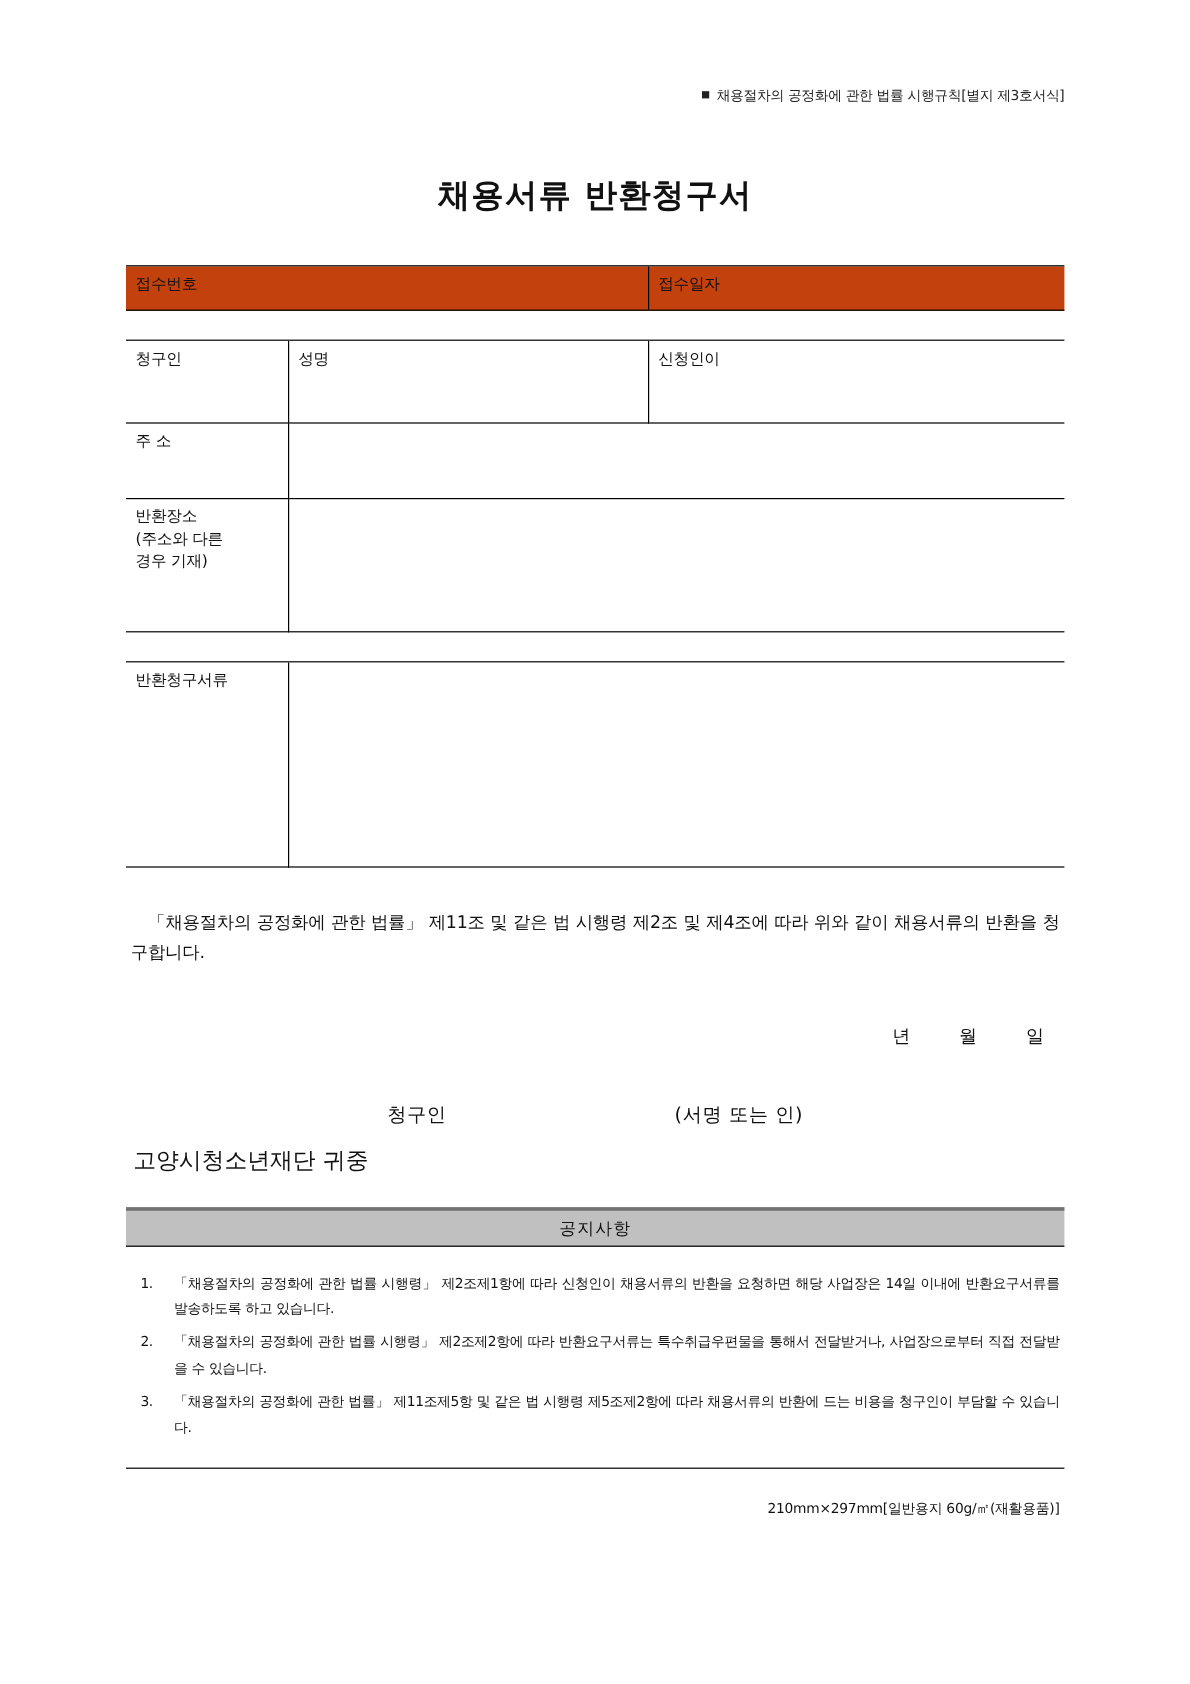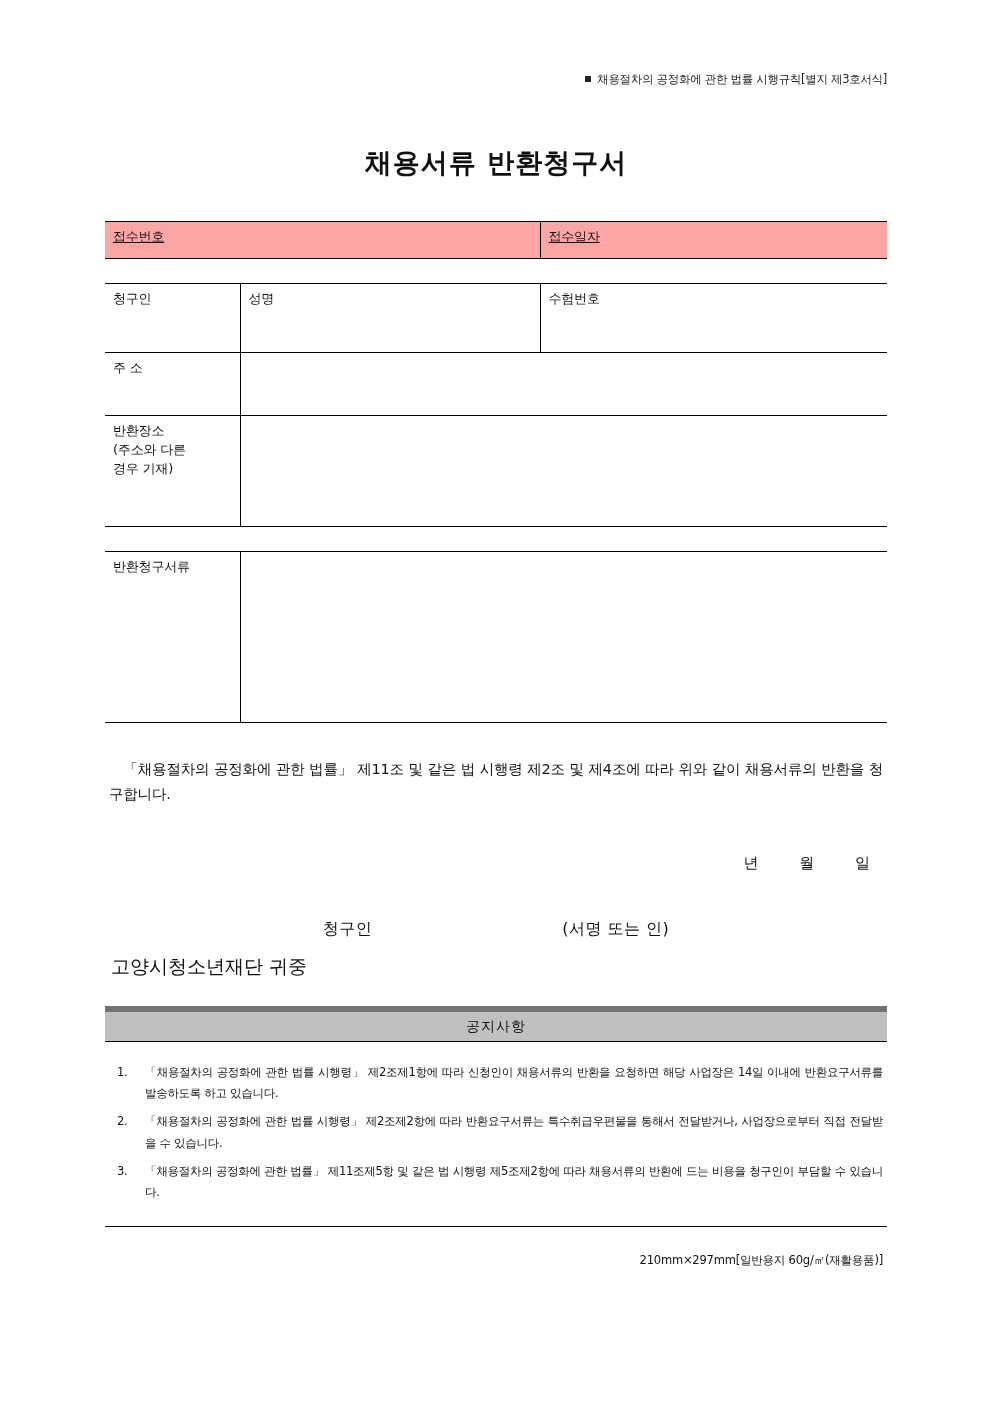--- a/index.html
+++ b/index.html
@@ -53,22 +53,21 @@
   }
   table.main td {
     border-top: 1px solid #000;
     border-bottom: 1px solid #000;
     font-size: 13px;
     padding: 6px 8px 4px 8px;
     vertical-align: top;
     letter-spacing: -0.2px;
   }
   td.shaded {
-    background: #fca5a5;
-    text-decoration: underline;
+    background: #c2410c;
   }
   .cell-label {
     width: 135px;
   }
   .vline-r {
     border-right: 1px solid #000;
   }
   .vline-l {
     border-left: 1px solid #000;
   }
@@ -118,21 +117,21 @@
   .org-line {
     margin-top: 14px;
     font-size: 19px;
     letter-spacing: 0px;
     padding-left: 6px;
   }
 
   .notice-header {
     margin-top: 26px;
     background: #c0c0c0;
-    border-top: 6px solid #737373;
+    border-top: 3px solid #737373;
     border-bottom: 1px solid #000;
     text-align: center;
     font-size: 14px;
     padding: 6px 0 5px 0;
     letter-spacing: 1px;
   }
   .notice-body {
     border-bottom: 1px solid #000;
     padding: 20px 4px 16px 4px;
   }
@@ -196,21 +195,21 @@
         <td></td>
       </tr>
 
       <tr class="h-claimant">
         <td class="cell-label vline-r">청구인</td>
         <td class="vline-r">
           <span>성명</span>
           <span></span>
         </td>
         <td>
-          <span>수험번호</span>
+          <span>신청인이</span>
           <span></span>
         </td>
       </tr>
 
       <tr class="h-addr">
         <td class="cell-label vline-r">주 소</td>
         <td colspan="2"></td>
       </tr>
 
       <tr class="h-place">

